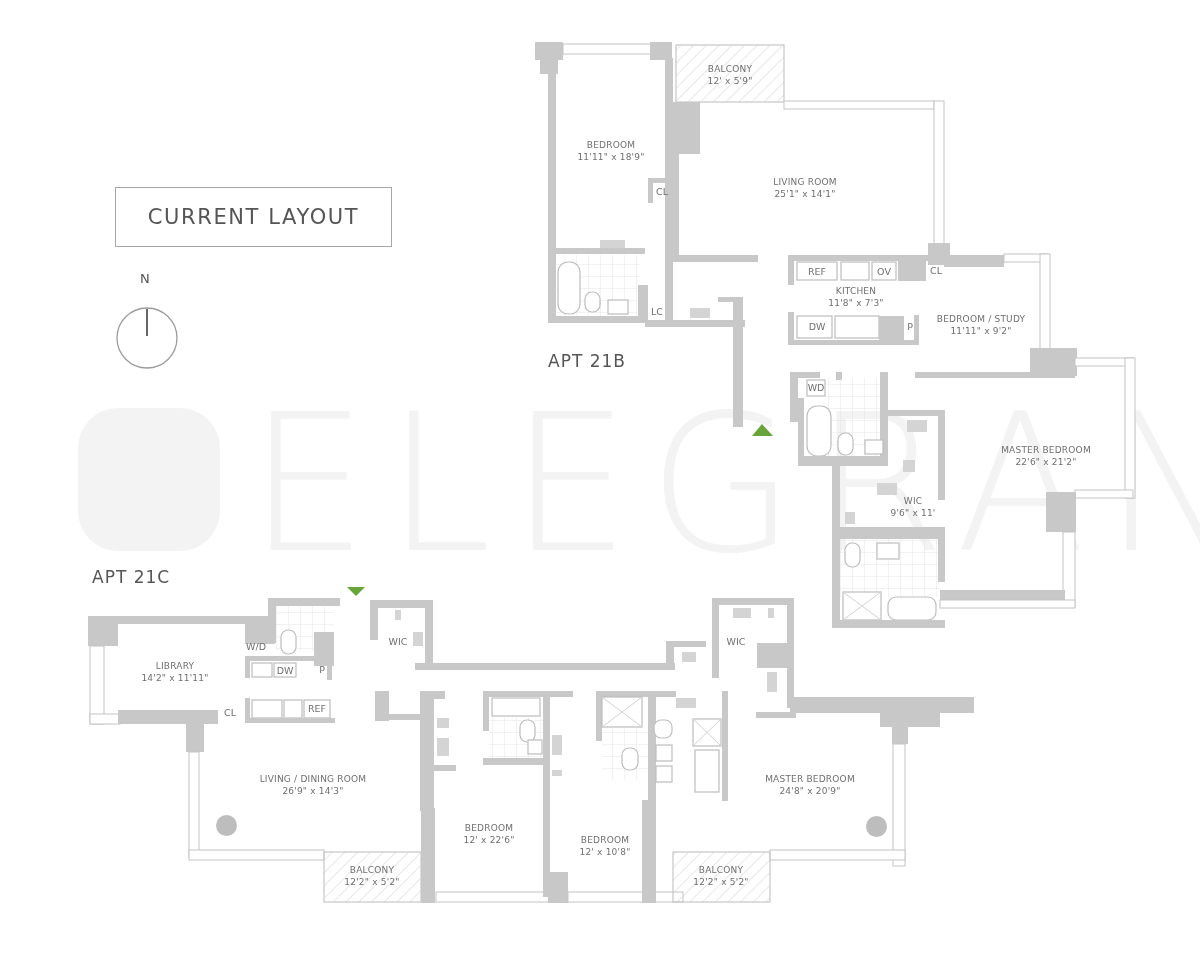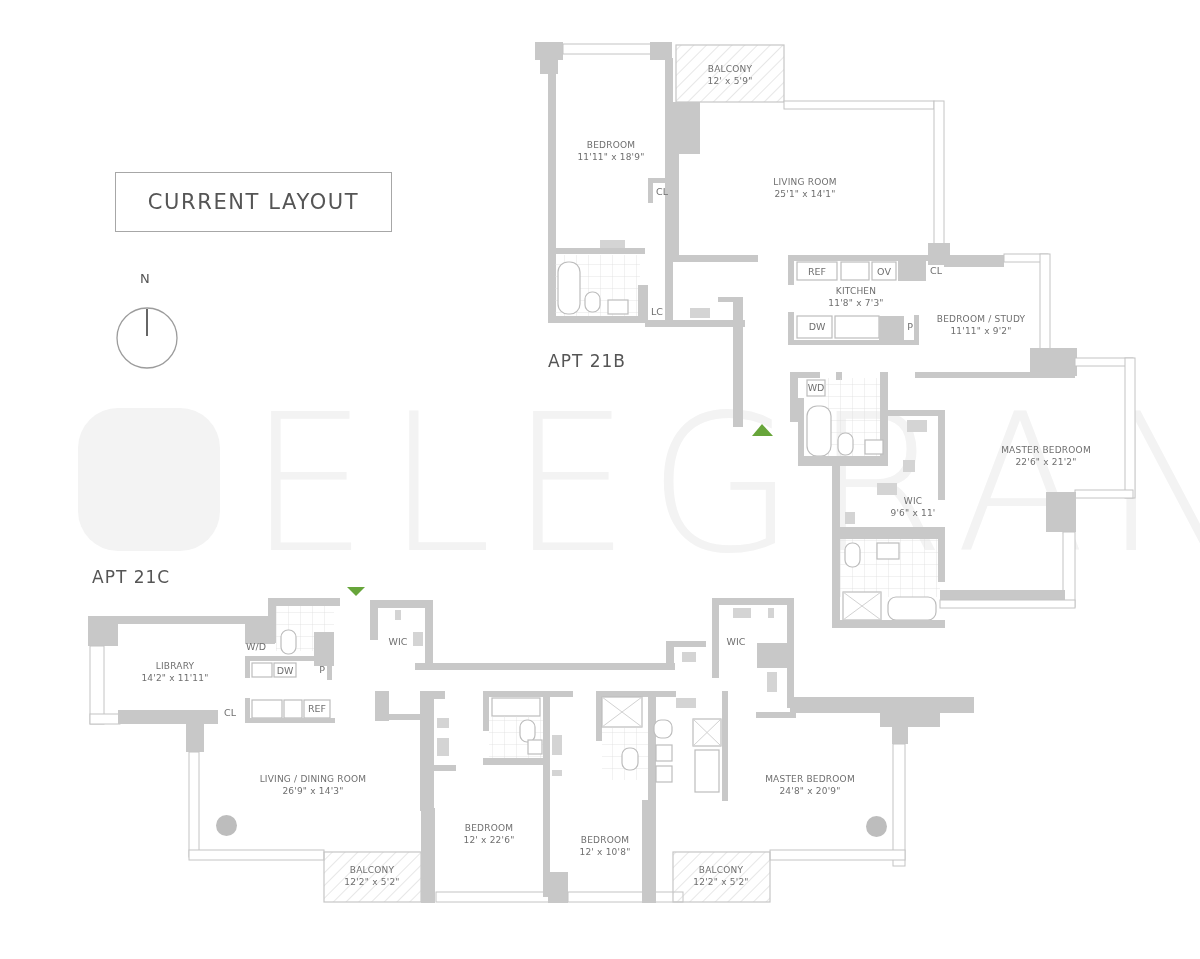--- a/index.html
+++ b/index.html
@@ -9,21 +9,21 @@
   .win { fill: #ffffff; stroke: #c4c4c4; stroke-width: 1; }
   .thin { fill: none; stroke: #d2d2d2; stroke-width: 1; }
   .fixture { fill: #ffffff; stroke: #bdbdbd; stroke-width: 1.2; }
   .hang { fill: #d4d4d4; }
   .col { fill: #bdbdbd; }
   .marker { fill: #67a53a; }
   .room-label { font-family: "DejaVu Sans", sans-serif; font-size: 9px; fill: #6f6f6f; text-anchor: middle; letter-spacing: 0.2px; }
   .small-label { font-family: "DejaVu Sans", sans-serif; font-size: 9.5px; fill: #6f6f6f; text-anchor: middle; }
   .apt-label { font-family: "DejaVu Sans", sans-serif; font-size: 17px; fill: #555555; letter-spacing: 1px; }
   .watermark { font-family: "DejaVu Sans", sans-serif; font-size: 190px; font-weight: 300; fill: #f3f3f3; letter-spacing: 18px; }
-  .title-box { position: absolute; left: 115px; top: 172px; width: 277px; height: 60px; border: 1.5px solid #a7a7a7; box-sizing: border-box; display: flex; align-items: center; justify-content: center; }
+  .title-box { position: absolute; left: 115px; top: 187px; width: 277px; height: 60px; border: 1.5px solid #a7a7a7; box-sizing: border-box; display: flex; align-items: center; justify-content: center; }
   .title-text { font-family: "DejaVu Sans", sans-serif; font-size: 21px; color: #555555; letter-spacing: 1.6px; }
   .compass-n { position: absolute; left: 140px; top: 271px; font-family: "DejaVu Sans", sans-serif; font-size: 13px; color: #555555; }
 </style>
 </head>
 <body>
 
 <div class="title-box">
   <span class="title-text">CURRENT LAYOUT</span>
 </div>
 <div class="compass-n">N</div>

